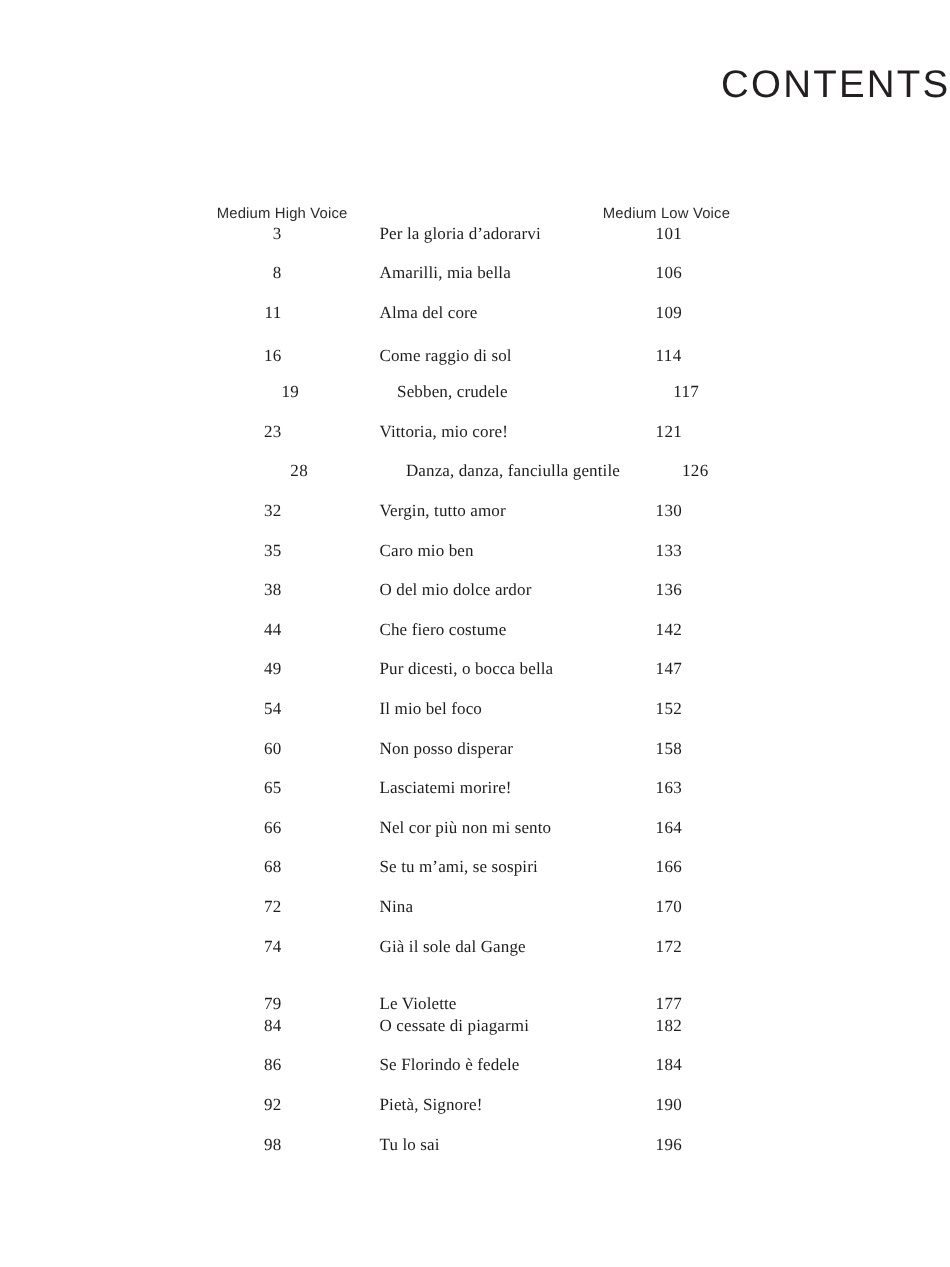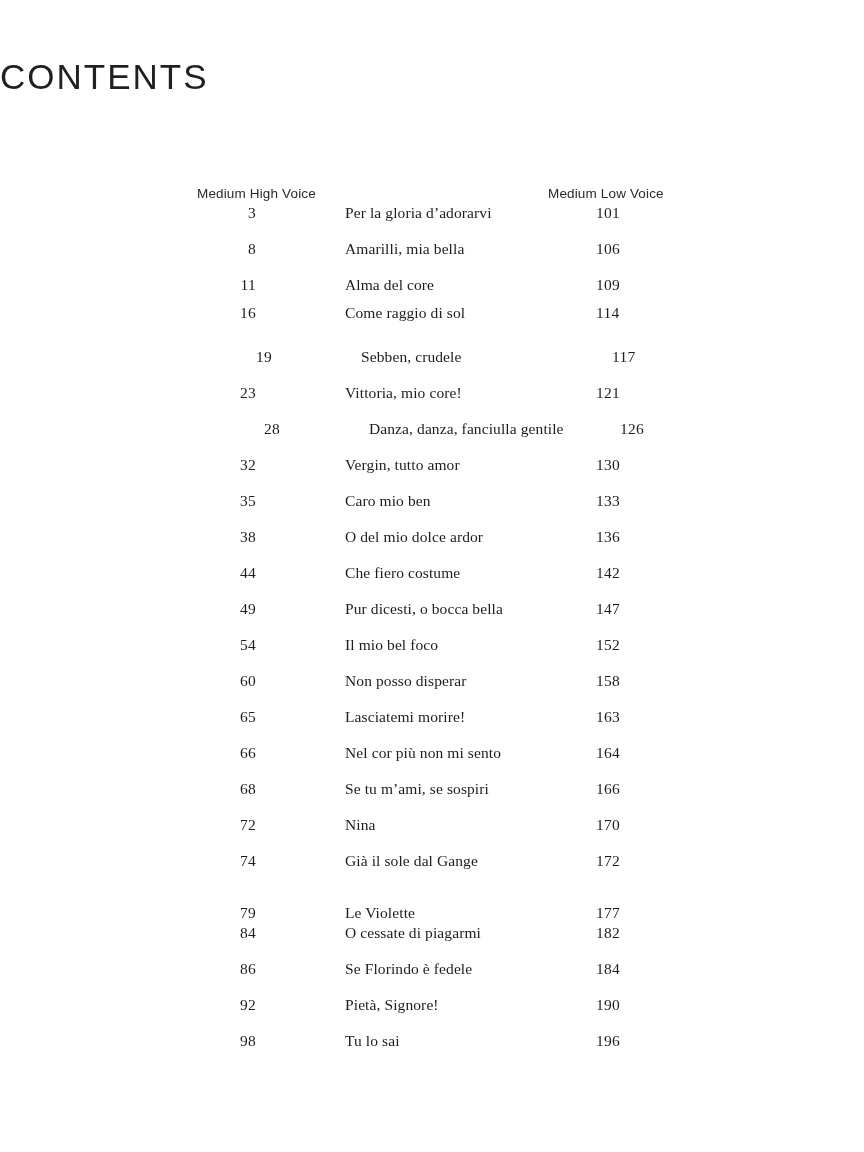--- a/index.html
+++ b/index.html
@@ -22,21 +22,21 @@
     inset: 0;
     background: #ffffff;
   }
 
   
   .page-title {
     position: absolute;
     top: 59px;
     left: 0;
     width: 864px;
-    text-align: left;
+    text-align: right;
     font-family: "Liberation Sans", sans-serif;
     font-weight: 300;
     font-size: 35px;
     letter-spacing: 2.0px;
     color: #231f20;
     line-height: 1;
     white-space: pre;
   }
 
   
@@ -118,21 +118,21 @@
       <div class="toc-row" style="position: absolute; left: 0px; top: 36px; width: 864px; height: 36px;">
         <div class="cell cell-mh">8</div>
         <div class="cell cell-title">Amarilli, mia bella</div>
         <div class="cell cell-ml">106</div>
       </div>
       <div class="toc-row" style="position: absolute; left: 0px; top: 72px; width: 864px; height: 36px; padding-left: 16px;">
         <div class="cell cell-mh">11</div>
         <div class="cell cell-title">Alma del core</div>
         <div class="cell cell-ml">109</div>
       </div>
-      <div class="toc-row" style="position: absolute; left: 0px; top: 100px; width: 824px; height: 36px;">
+      <div class="toc-row" style="position: absolute; left: 0px; top: 111px; width: 824px; height: 36px;">
         <div class="cell cell-mh">16</div>
         <div class="cell cell-title">Come raggio di sol</div>
         <div class="cell cell-ml">114</div>
       </div>
       <div class="toc-row" style="position: absolute; left: 16px; top: 144px; width: 864px; height: 36px;">
         <div class="cell cell-mh">19</div>
         <div class="cell cell-title">Sebben, crudele</div>
         <div class="cell cell-ml">117</div>
       </div>
       <div class="toc-row" style="position: absolute; left: 0px; top: 180px; width: 864px; height: 36px;">

